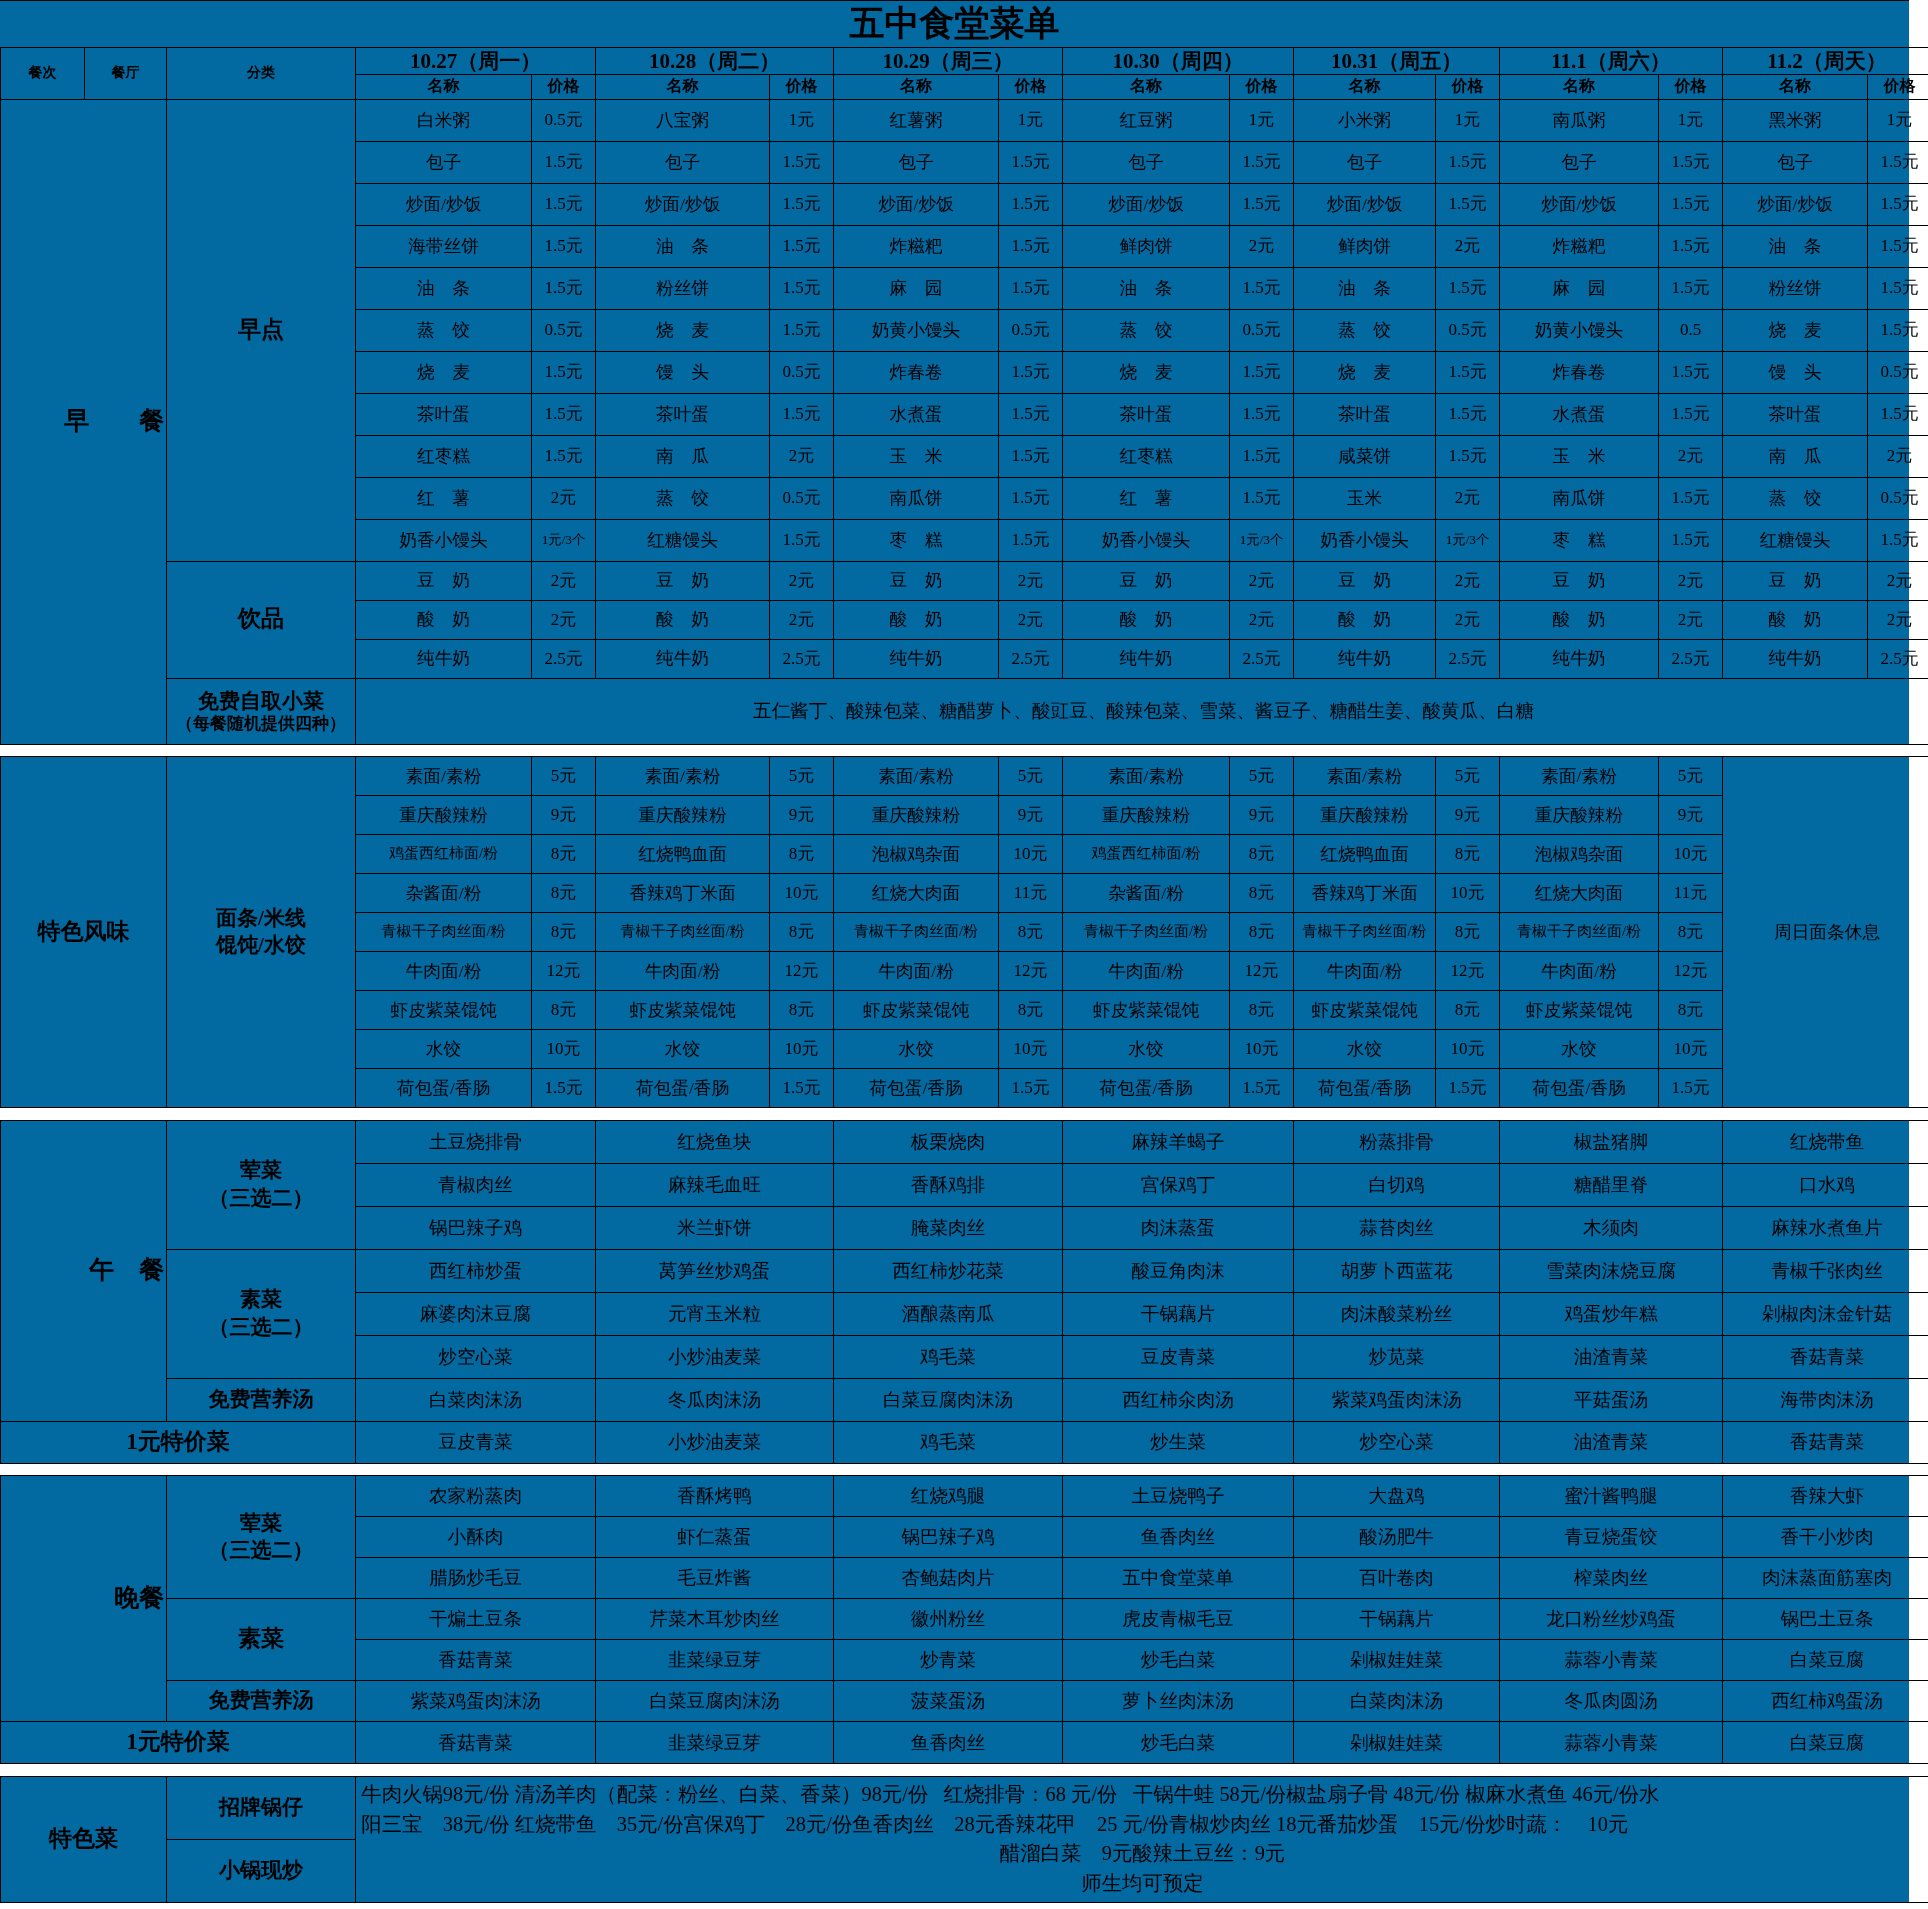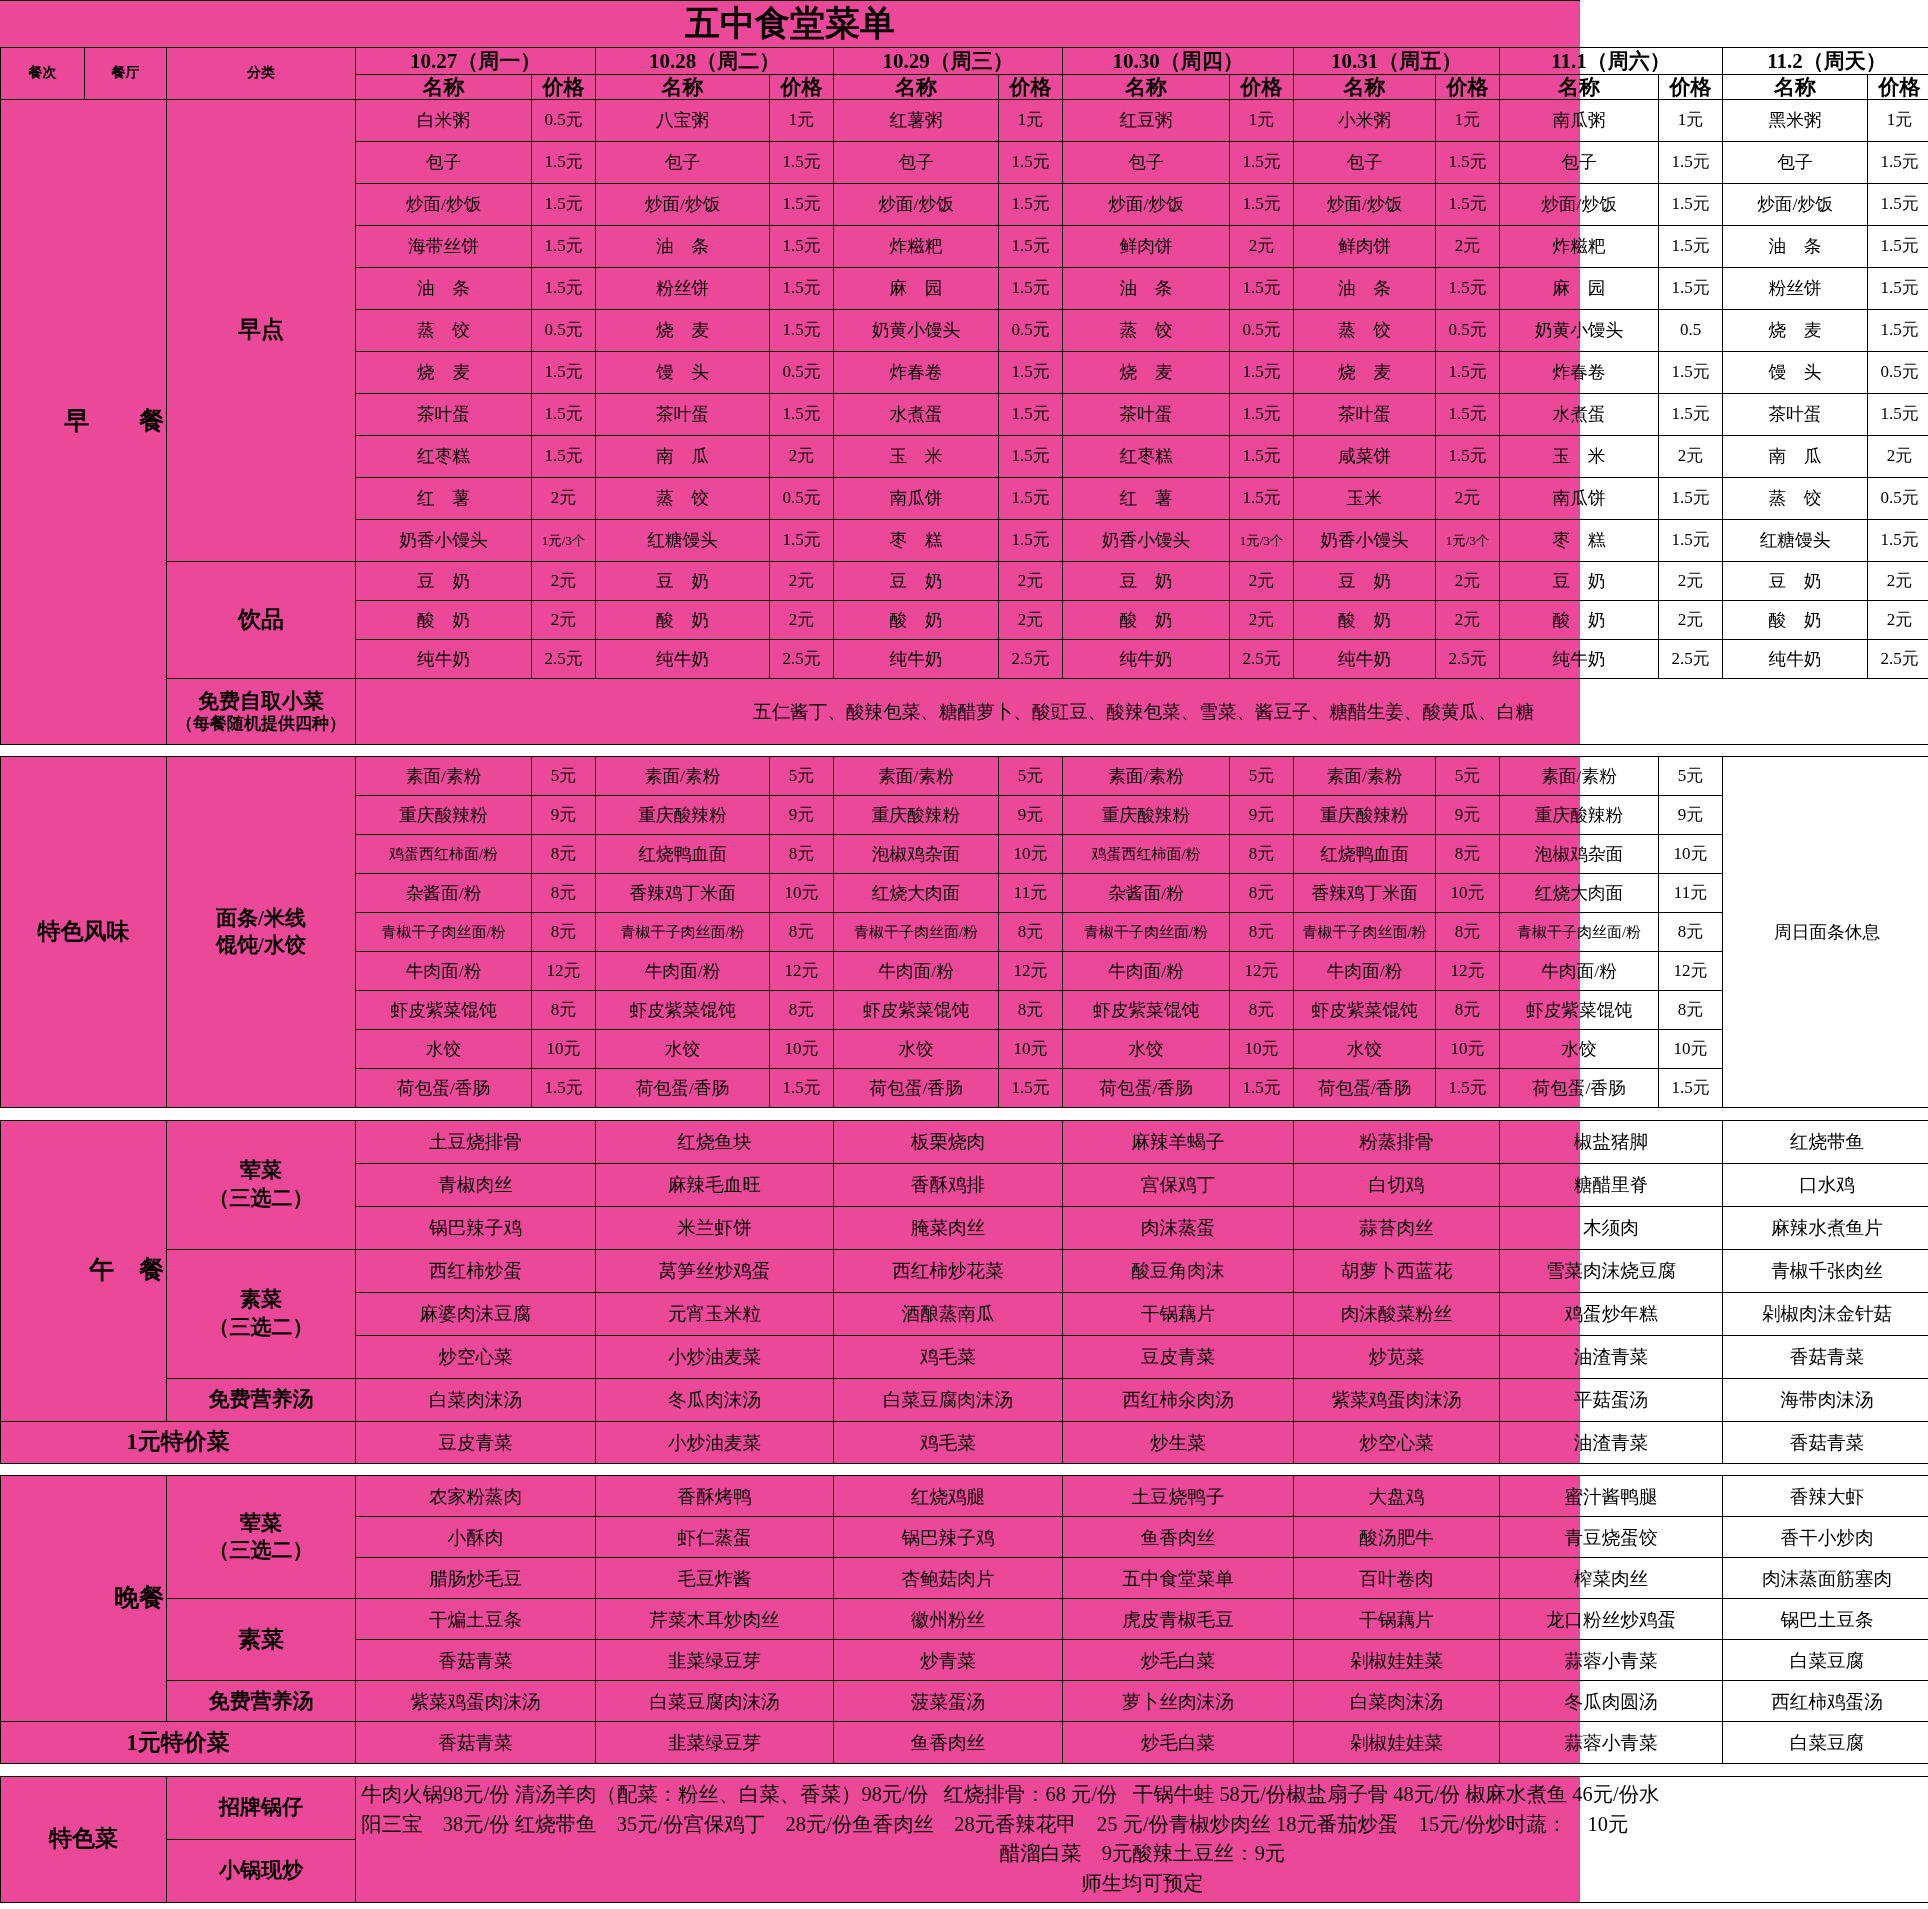--- a/index.html
+++ b/index.html
@@ -1,33 +1,33 @@
 <!DOCTYPE html>
 <html style="font-size:14px"><head>
 <meta charset="utf-8">
 <style>
   html,body{margin:0;padding:0;background:#fff;}
   body{font-family:"Liberation Serif","DejaVu Serif",serif;color:#000;}
-  .sheet{width:1580px;background:#ec4899;}
+  .sheet{width:1909px;background:#0369a1;}
   .title{height:46px;line-height:46px;text-align:center;font-size:35px;font-weight:bold;border-top:1.8px solid #000;}
   table{border-collapse:collapse;table-layout:fixed;width:1928px;border:1.8px solid #000;}
   td{border:0.9px solid #000;text-align:center;vertical-align:middle;overflow:hidden;padding:0 1.8px;font-size:17.7px;line-height:1.15;word-break:break-all;}
   td.n{font-size:17.7px;}
   td.n.sm{font-size:15px;}
   td.p{font-size:17px;}
   td.p.sm{font-size:13.3px;}
   td.w{font-size:18.6px;}
   .gap{height:11.5px;background:#fff;}
   tr.r-hd1{height:26.6px;} tr.r-hd2{height:25px;}
   tr.r-bf{height:42px;} tr.r-dr{height:39px;} tr.r-sd{height:66px;}
   tr.r-nd{height:39px;} tr.r-ln{height:43px;} tr.r-sp{height:42px;}
   tr.r-dn{height:41px;} tr.r-sc{height:62px;}
   .hlbl{font-size:14px;font-weight:bold;}
   td.day{font-size:21px;font-weight:bold;}
-  tr.hd2 td{font-size:21px;font-weight:bold;}
+  tr.hd2 td{font-size:16px;font-weight:bold;}
   .meal-lbl{font-size:25px;font-weight:bold;text-align:right;}
   .cat-lbl{font-size:23px;font-weight:bold;}
   .cat-lbl2{font-size:21px;font-weight:bold;line-height:1.3;}
   .freeside-main{font-size:21px;font-weight:bold;line-height:1.2;}
   .freeside-sub{font-size:17px;font-weight:bold;}
   .sidedish-content{font-size:18.6px;}
   .rest-cell{font-size:17.7px;}
   .special-lbl{font-size:23px;font-weight:bold;}
   td.spec-content{vertical-align:middle;padding:3.5px 5.3px;}
   .spec-line{font-size:20.4px;text-align:left;white-space:pre-wrap;line-height:1.45;}

